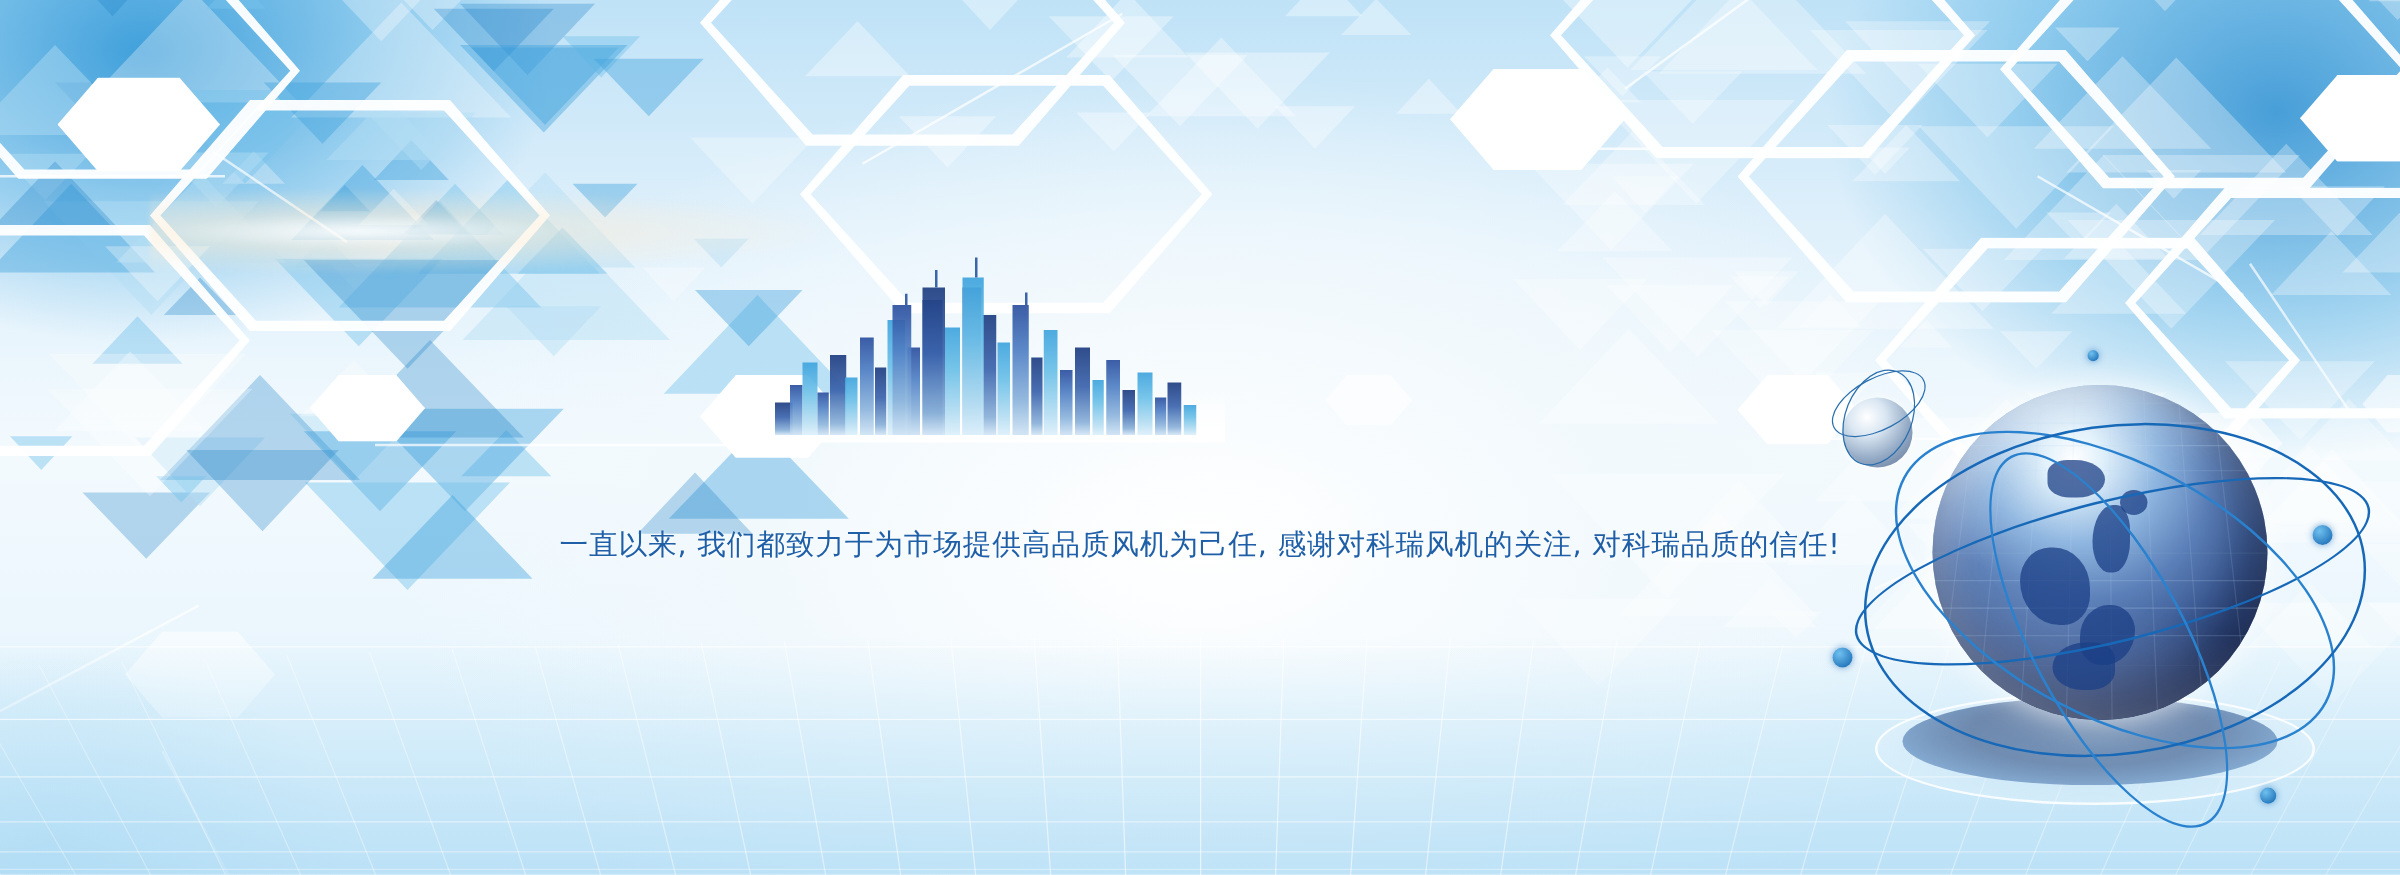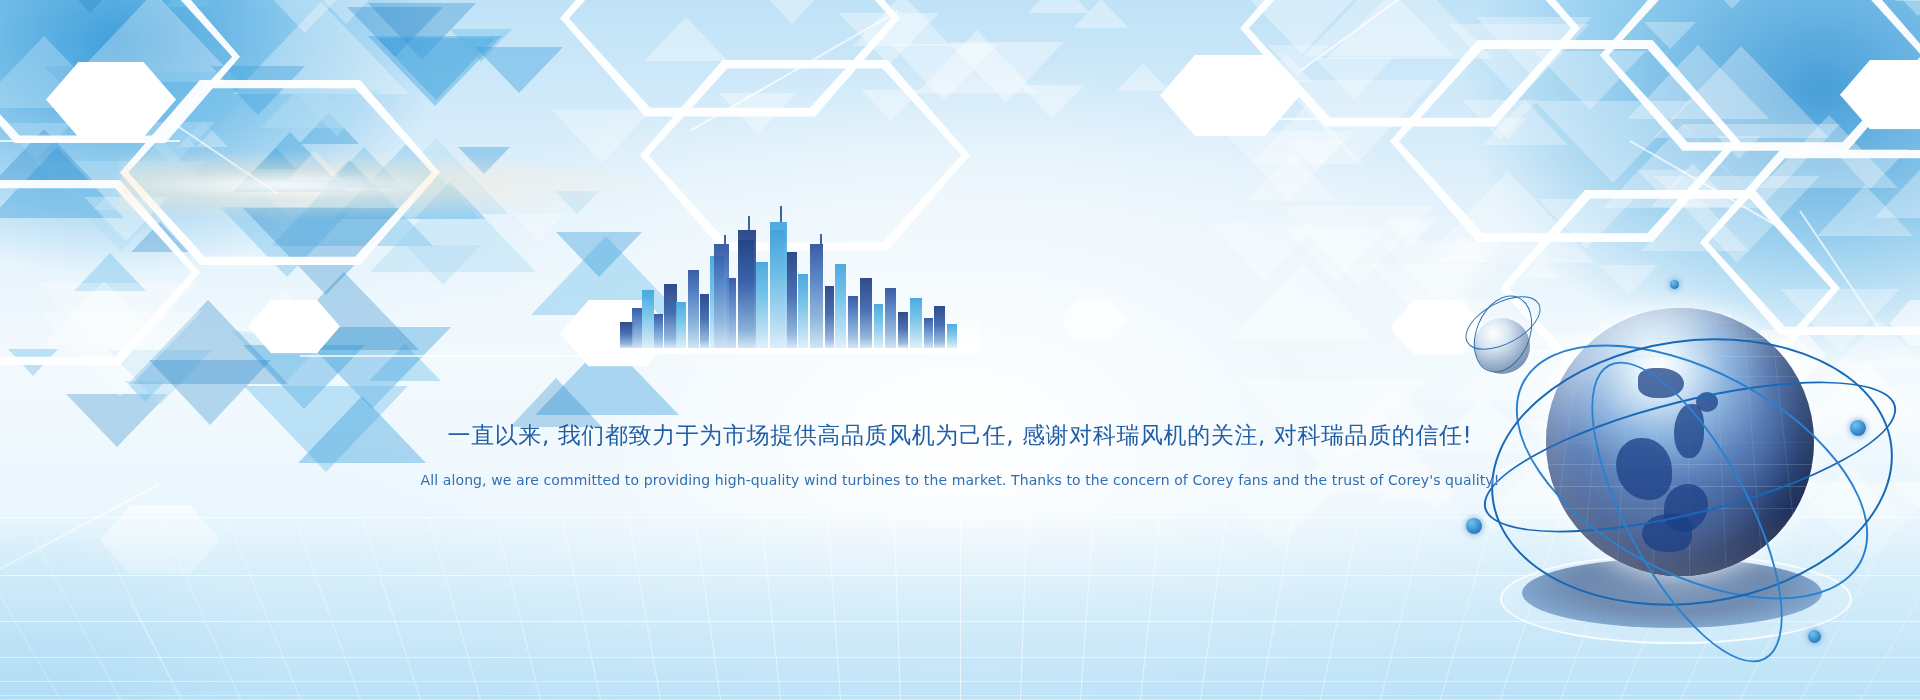--- a/index.html
+++ b/index.html
@@ -484,15 +484,14 @@
         <div class="node" style="left: 348px; top: 380px; width: 13px; height: 13px;"></div>
         <div class="node" style="left: 210px; top: 30px; width: 9px; height: 9px;"></div>
       </div>
     <div class="atom"></div>
     <div class="atom-ring" style="left:2px;top:52px;width:80px;height:40px;transform:rotate(-28deg);"></div>
     <div class="atom-ring" style="left:16px;top:44px;width:52px;height:78px;transform:rotate(22deg);"></div>
   </div>
 
 
   <div class="sub-cn">一直以来, 我们都致力于为市场提供高品质风机为己任, 感谢对科瑞风机的关注, 对科瑞品质的信任!</div>
-  <div class="sub-en">All along, we are committed to providing high-quality wind turbines to the market. Thanks to the concern of Corey fans and the trust of Corey's quality!</div>
 
 </div>
 
 </body></html>

